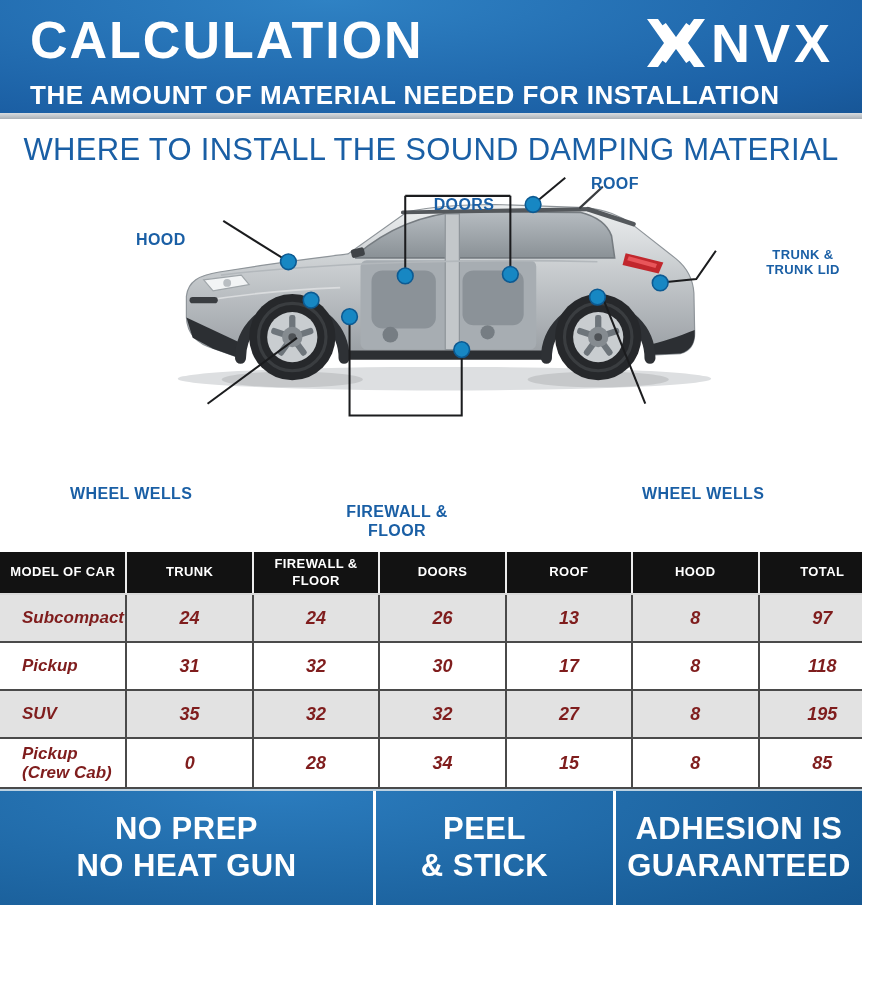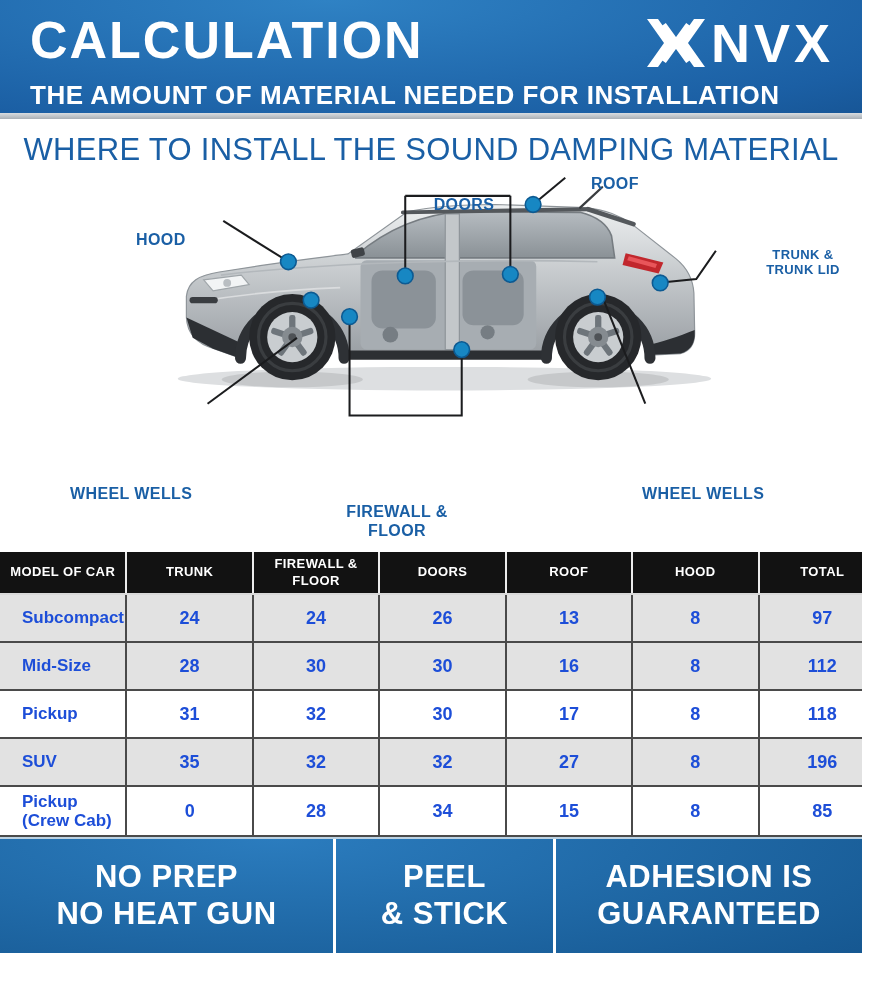--- a/index.html
+++ b/index.html
@@ -43,38 +43,38 @@
   .mat-table { width: 885px; border-collapse: collapse; table-layout: fixed; }
   .mat-table th {
     background: #121212; color: #ffffff; height: 42px;
     font-size: 13px; font-weight: bold; letter-spacing: 0.4px;
     border-left: 2px solid #ececec; border-right: 2px solid #ececec;
     border-bottom: 2px solid #d9d9d9; padding: 2px 8px; line-height: 1.25;
   }
   .mat-table th:first-child { border-left: none; }
   .mat-table th:last-child { border-right: none; }
   .mat-table td {
-    height: 48px; text-align: center; font-size: 18px; font-weight: bold; color: #1d4ed8;
-    border: 2px solid #4a4a4a; background: #ffffff; padding: 2px 6px; line-height: 1.12;
+    height: 48px; text-align: center; font-size: 18px; font-weight: bold; color: #7f1d1d;
+    border: 2px solid #4a4a4a; background: #ffffff; padding: 2px 6px; line-height: 1.12; font-style: italic;
   }
   .mat-table td:first-child { border-left: none; text-align: left; padding-left: 22px; font-size: 17px; }
   .mat-table td:last-child { border-right: none; }
   .mat-table tr.alt td { background: #e2e2e2; }
   .mat-table tr:last-child td { height: 50px; }
 
   
   .ftr {
     display: flex; height: 116px;
     background: radial-gradient(150% 260% at 32% 0%, #2b7cbe 0%, #175a94 55%, #0c3f74 100%);
     border-top: 2px solid #bcd2e2;
   }
   .ftr-item {
     display: flex; flex-direction: column; justify-content: center; align-items: center;
     color: #fff; font-weight: bold; font-size: 31px; line-height: 1.18;
-    letter-spacing: 0.5px; text-align: right;
+    letter-spacing: 0.5px; text-align: right; margin-left: 20px;
   }
   .ftr-item.w1 { width: 333px; }
   .ftr-item.w2 { width: 220px; border-left: 3px solid #ffffff; }
   .ftr-item.w3 { flex: 1; border-left: 3px solid #ffffff; }
 </style>
 </head>
 <body>
 
 <div class="page">
 
@@ -241,46 +241,37 @@
     <tbody>
       <tr class="alt">
         <td>Subcompact</td>
         <td>24</td>
         <td>24</td>
         <td>26</td>
         <td>13</td>
         <td>8</td>
         <td>97</td>
       </tr>
-      <tr class="alt">
-        <td>Mid-Size</td>
-        <td>28</td>
-        <td>30</td>
-        <td>30</td>
-        <td>16</td>
-        <td>8</td>
-        <td>112</td>
-      </tr>
       <tr>
         <td>Pickup</td>
         <td>31</td>
         <td>32</td>
         <td>30</td>
         <td>17</td>
         <td>8</td>
         <td>118</td>
       </tr>
       <tr class="alt">
         <td>SUV</td>
         <td>35</td>
         <td>32</td>
         <td>32</td>
         <td>27</td>
         <td>8</td>
-        <td>196</td>
+        <td>195</td>
       </tr>
       <tr>
         <td>Pickup (Crew Cab)</td>
         <td>0</td>
         <td>28</td>
         <td>34</td>
         <td>15</td>
         <td>8</td>
         <td>85</td>
       </tr>

